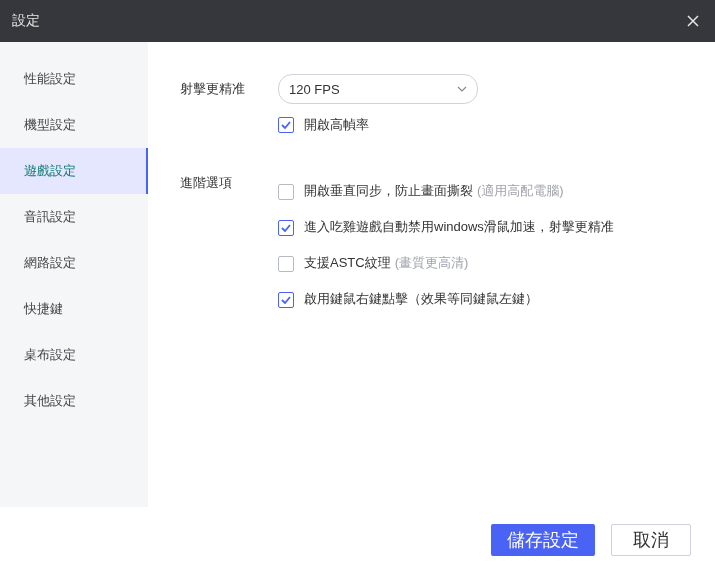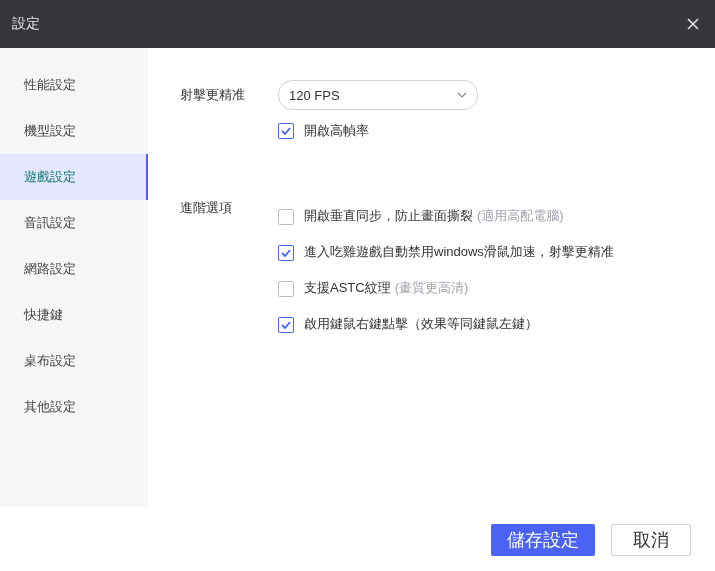--- a/index.html
+++ b/index.html
@@ -1,31 +1,31 @@
 <!DOCTYPE html>
 <html><head>
 <meta charset="utf-8">
 <style>
   * { box-sizing: border-box; margin: 0; padding: 0; }
   body { font-family: "Microsoft YaHei", "PingFang TC", sans-serif; font-size: 13px; color: #333; background: #fff; width: 715px; height: 571px; overflow: hidden; display: flex; flex-direction: column; }
-  .titlebar { background: #36373c; color: #e5e5e5; height: 48px; display: flex; align-items: center; padding: 0 12px; justify-content: space-between; }
+  .titlebar { background: #36373c; color: #e5e5e5; height: 42px; display: flex; align-items: center; padding: 0 12px; justify-content: space-between; }
   .titlebar .title { font-size: 14px; }
   .titlebar .close { cursor: pointer; padding: 4px; }
   .titlebar .close svg { display: block; }
   .body { flex: 1; display: flex; min-height: 0; }
   .sidebar { width: 148px; background: #f5f6f8; padding-top: 14px; }
   .sideitem { height: 46px; display: flex; align-items: center; padding-left: 24px; color: #444; cursor: pointer; font-size: 13px; }
   .sideitem.active { background: #e4e7ff; color: #0f766e; border-right: 2px solid #4a63f4; }
   .main { flex: 1; padding: 32px 28px 0 32px; overflow: auto; }
   .row { display: flex; margin-bottom: 24px; }
   .row .label { width: 98px; color: #333; font-size: 13px; padding-top: 6px; }
   .row .ctrl { flex: 1; }
   .select { width: 200px; height: 30px; border: 1px solid #cfd2dc; border-radius: 14px; display: flex; align-items: center; padding: 0 10px; justify-content: space-between; cursor: pointer; color: #333; }
   .select .chev svg { display: block; }
-  .checkrow { display: flex; align-items: center; margin: 12px 0 29px 0; }
+  .checkrow { display: flex; align-items: center; margin: 12px 0 10px 0; }
   .checkbox { width: 16px; height: 16px; border: 1px solid #b7bbc8; border-radius: 2px; margin-right: 10px; display: flex; align-items: center; justify-content: center; cursor: pointer; flex-shrink: 0; }
   .checkbox.checked { border-color: #4a63f4; }
   .checkbox.checked svg { display: block; }
   .checkbox svg { display: none; }
   .cktext { color: #333; }
   .hint { color: #a0a3ad; margin-left: 4px; }
   .footer { height: 64px; border-top: 1px solid #fff; display: flex; justify-content: flex-end; align-items: center; padding-right: 24px; gap: 16px; }
   .btn { min-width: 80px; height: 32px; border-radius: 2px; display: flex; align-items: center; justify-content: center; cursor: pointer; font-size: 18px; padding: 0 16px; }
   .btn.primary { background: #4a63f4; color: #fff; }
   .btn.secondary { background: #fff; border: 1px solid #cfd2dc; color: #333; }

